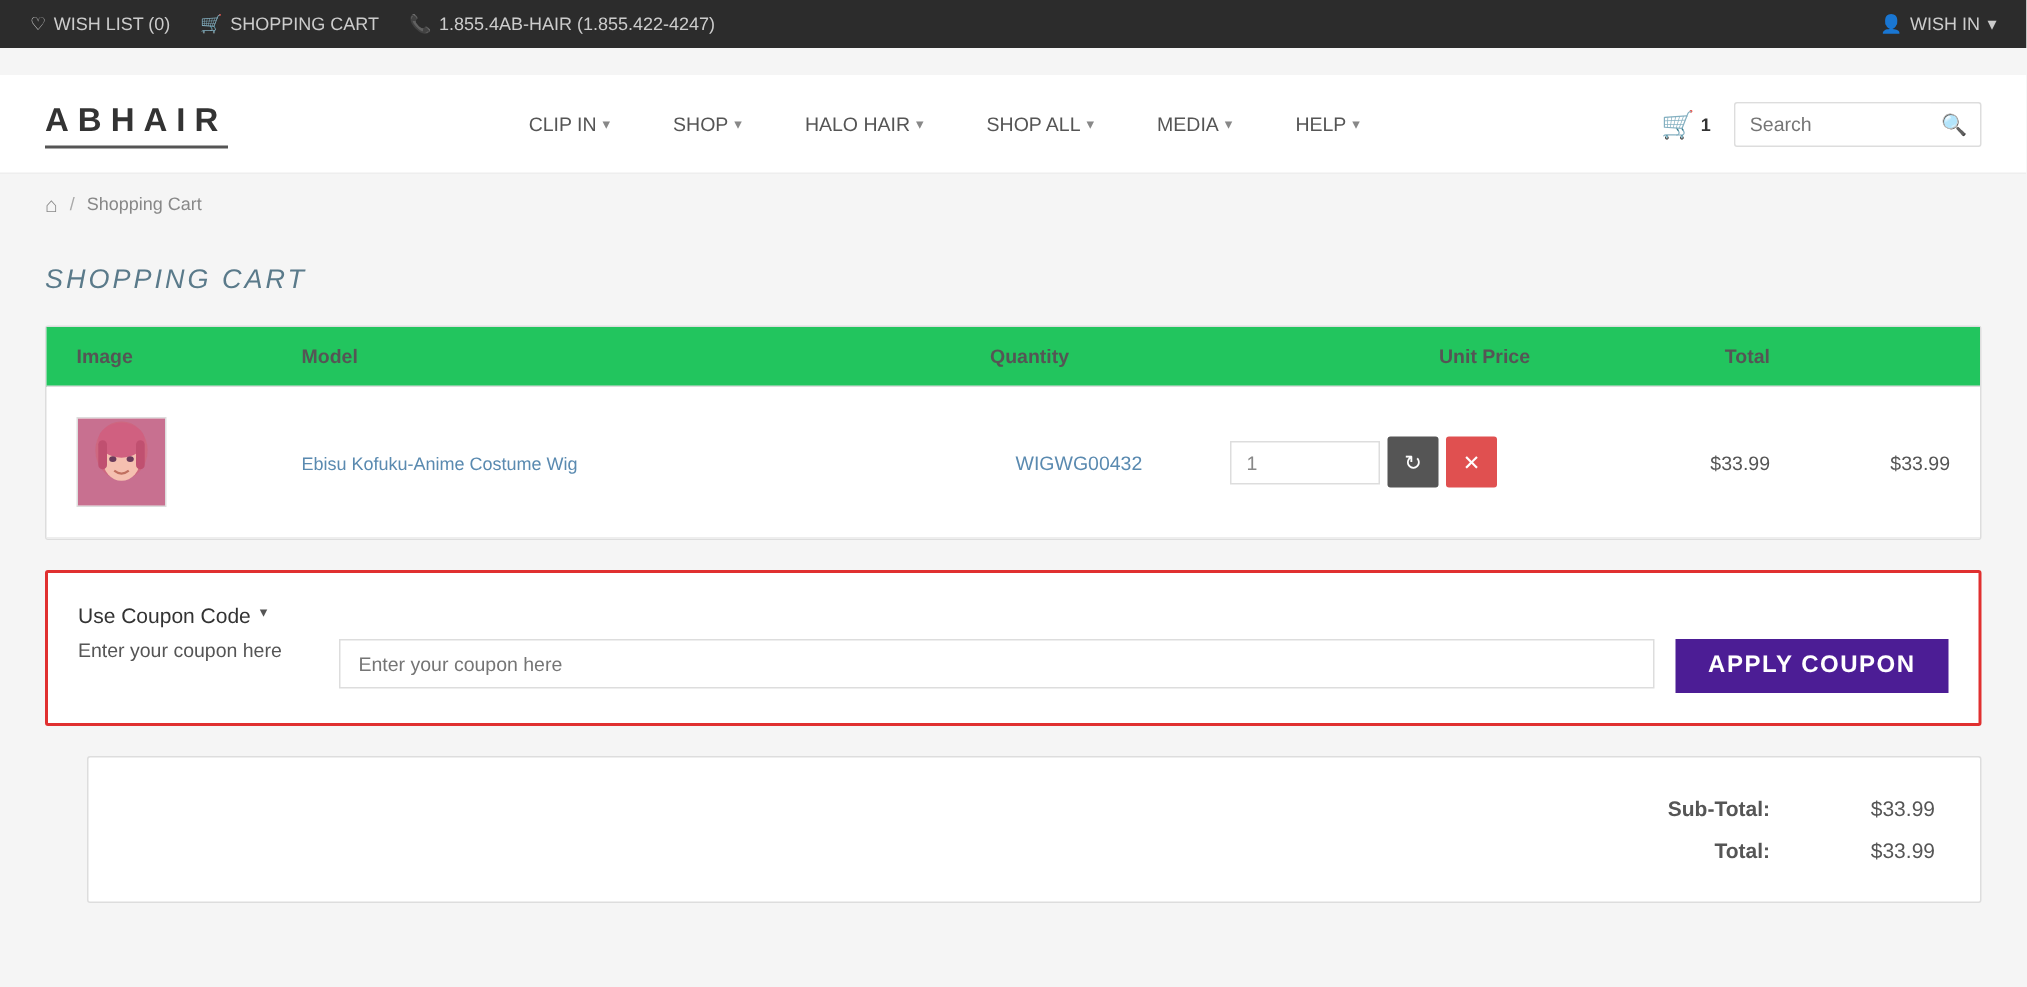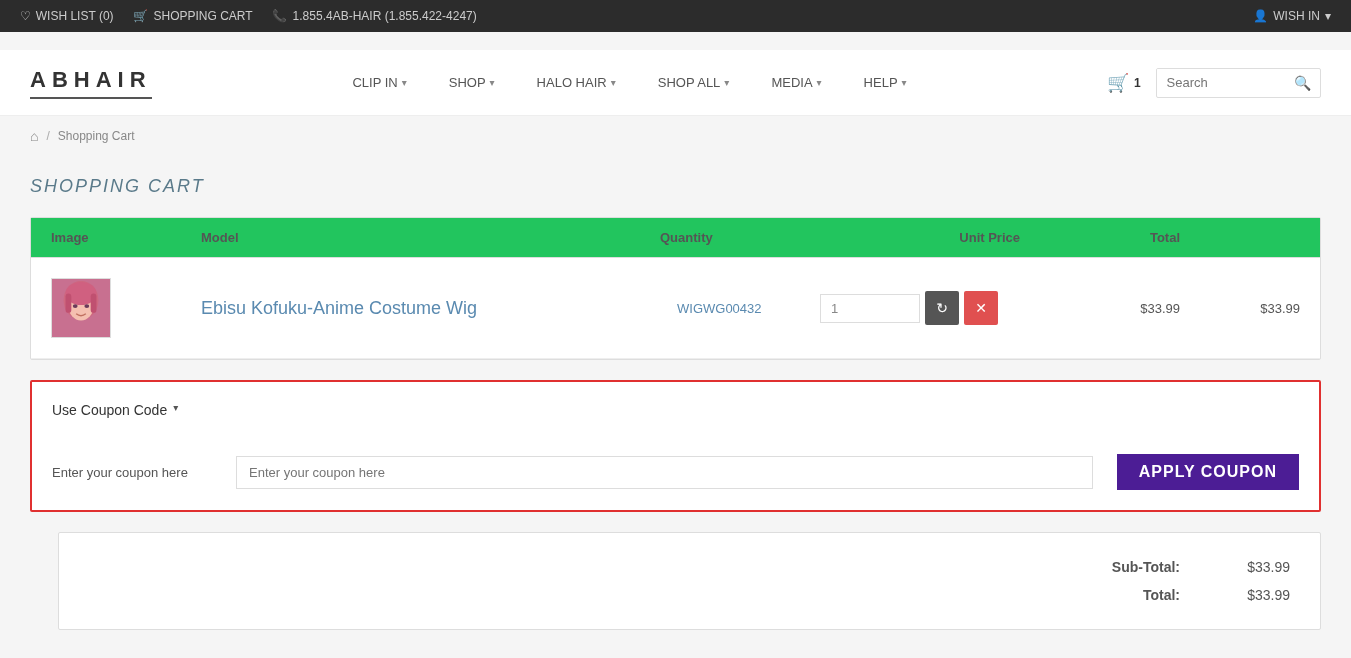--- a/index.html
+++ b/index.html
@@ -160,21 +160,21 @@
       width: 60px;
       height: 60px;
       background: linear-gradient(135deg, #e8a0b0 0%, #d4688a 40%, #c86090 70%, #a04060 100%);
       border: 1px solid #ddd;
       display: flex;
       align-items: center;
       justify-content: center;
       overflow: hidden;
       position: relative;
     }
-    .product-link { color: #5a8ab0; text-decoration: none; font-size: 18px; }
+    .product-link { color: #5a8ab0; text-decoration: none; font-size: 12px; }
     .model-text { color: #5a8ab0; font-size: 13px; margin-left: 17px; }
 
     .qty-box {
       display: flex;
       align-items: center;
       gap: 5px;
     }
     .qty-input {
       width: 100px;
       padding: 6px 10px;
@@ -208,27 +208,27 @@
       padding: 20px;
       margin-bottom: 20px;
     }
     .coupon-toggle {
       display: flex;
       align-items: flex-start;
       gap: 6px;
       font-size: 14px;
       color: #333;
       cursor: pointer;
-      margin-bottom: 36px;
+      margin-bottom: 8px;
     }
     .coupon-toggle .chevron { color: #555; }
     .coupon-body {
       display: flex;
-      align-items: center;
-      gap: 24px;
+      align-items: flex-start;
+      gap: 14px;
     }
     .coupon-label {
       color: #555;
       font-size: 13px;
       white-space: nowrap;
       min-width: 160px;
     }
     .coupon-input {
       flex: 1;
       padding: 8px 12px;

